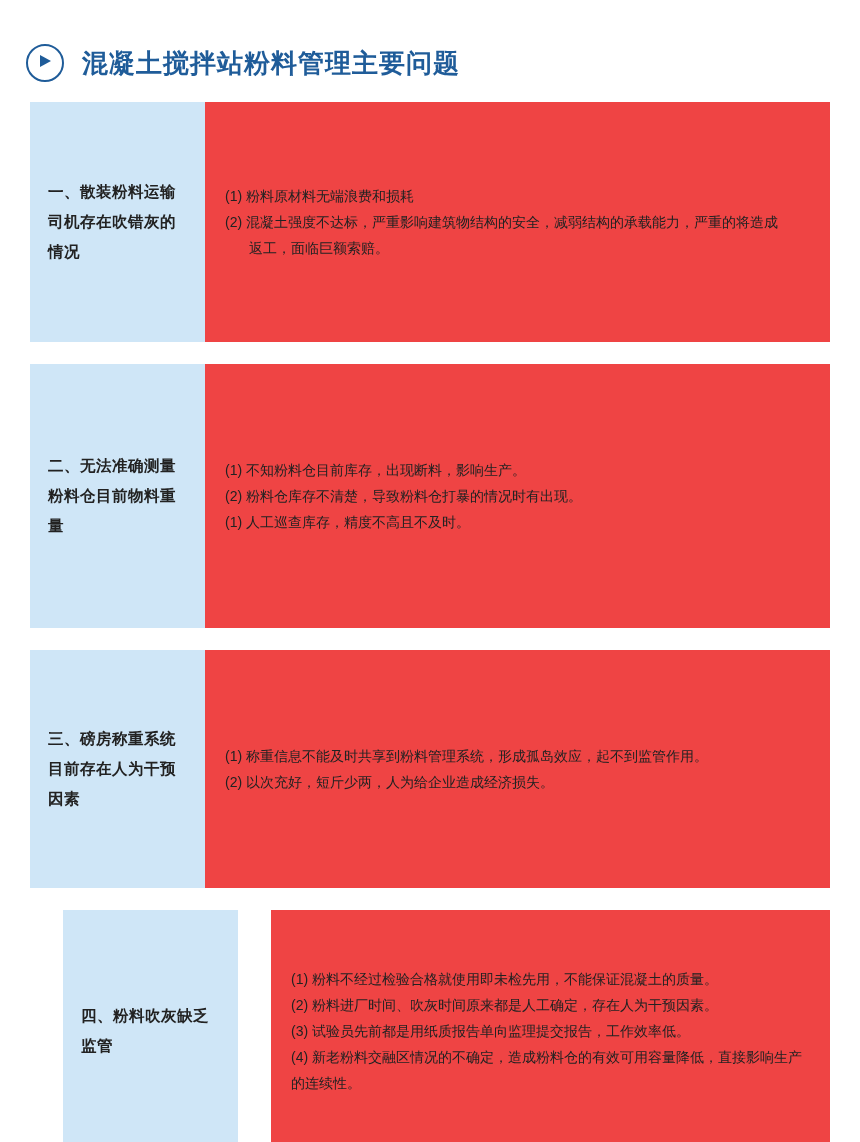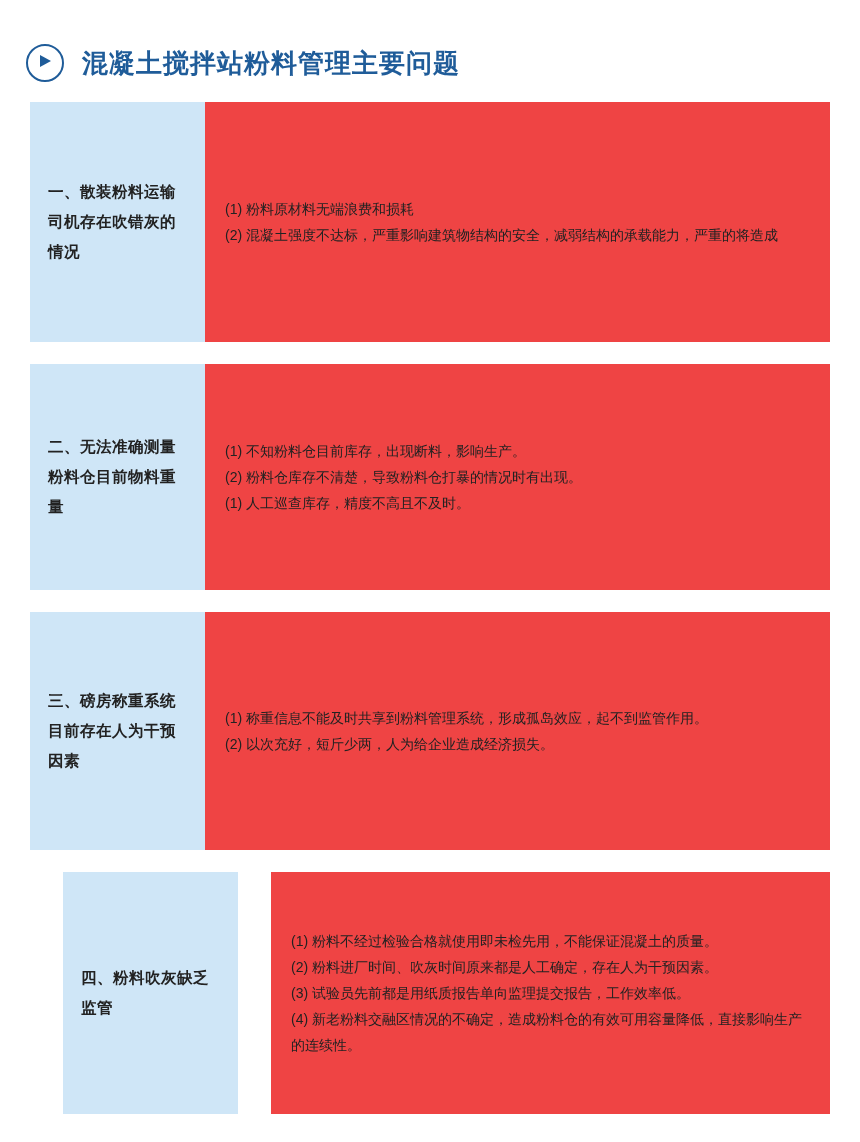--- a/index.html
+++ b/index.html
@@ -98,21 +98,21 @@
     line-height: 26px;
     color: #222222;
     text-indent: 0;
     padding-left: 0;
   }
   .row-item .cont {
     display: block;
     padding-left: 24px;
   }
   .row-1 .row-label, .row-1 .row-body { height: 240px; }
-  .row-2 .row-label, .row-2 .row-body { height: 226px; }
+  .row-2 .row-label, .row-2 .row-body { height: 264px; }
   .row-3 .row-label, .row-3 .row-body { height: 238px; }
   .row-4 .row-label, .row-4 .row-body { height: 242px; margin-left: 33px; }
 </style>
 </head>
 <body>
 
 <div class="page">
 
   <div class="header">
     <span class="header-icon"></span>
@@ -124,20 +124,21 @@
     <div class="row row-1">
       <div class="row-label">
         <span class="row-label-text">一、散装粉料运输司机存在吹错灰的情况</span>
       </div>
       <div class="row-body">
         <div class="row-item">
           <span>(1) 粉料原材料无端浪费和损耗</span>
         </div>
         <div class="row-item">
           <span>(2) 混凝土强度不达标，严重影响建筑物结构的安全，减弱结构的承载能力，严重的将造成</span>
+          <span class="cont">返工，面临巨额索赔。</span>
         </div>
       </div>
     </div>
 
     <div class="row row-2">
       <div class="row-label">
         <span class="row-label-text">二、无法准确测量粉料仓目前物料重量</span>
       </div>
       <div class="row-body">
         <div class="row-item">

